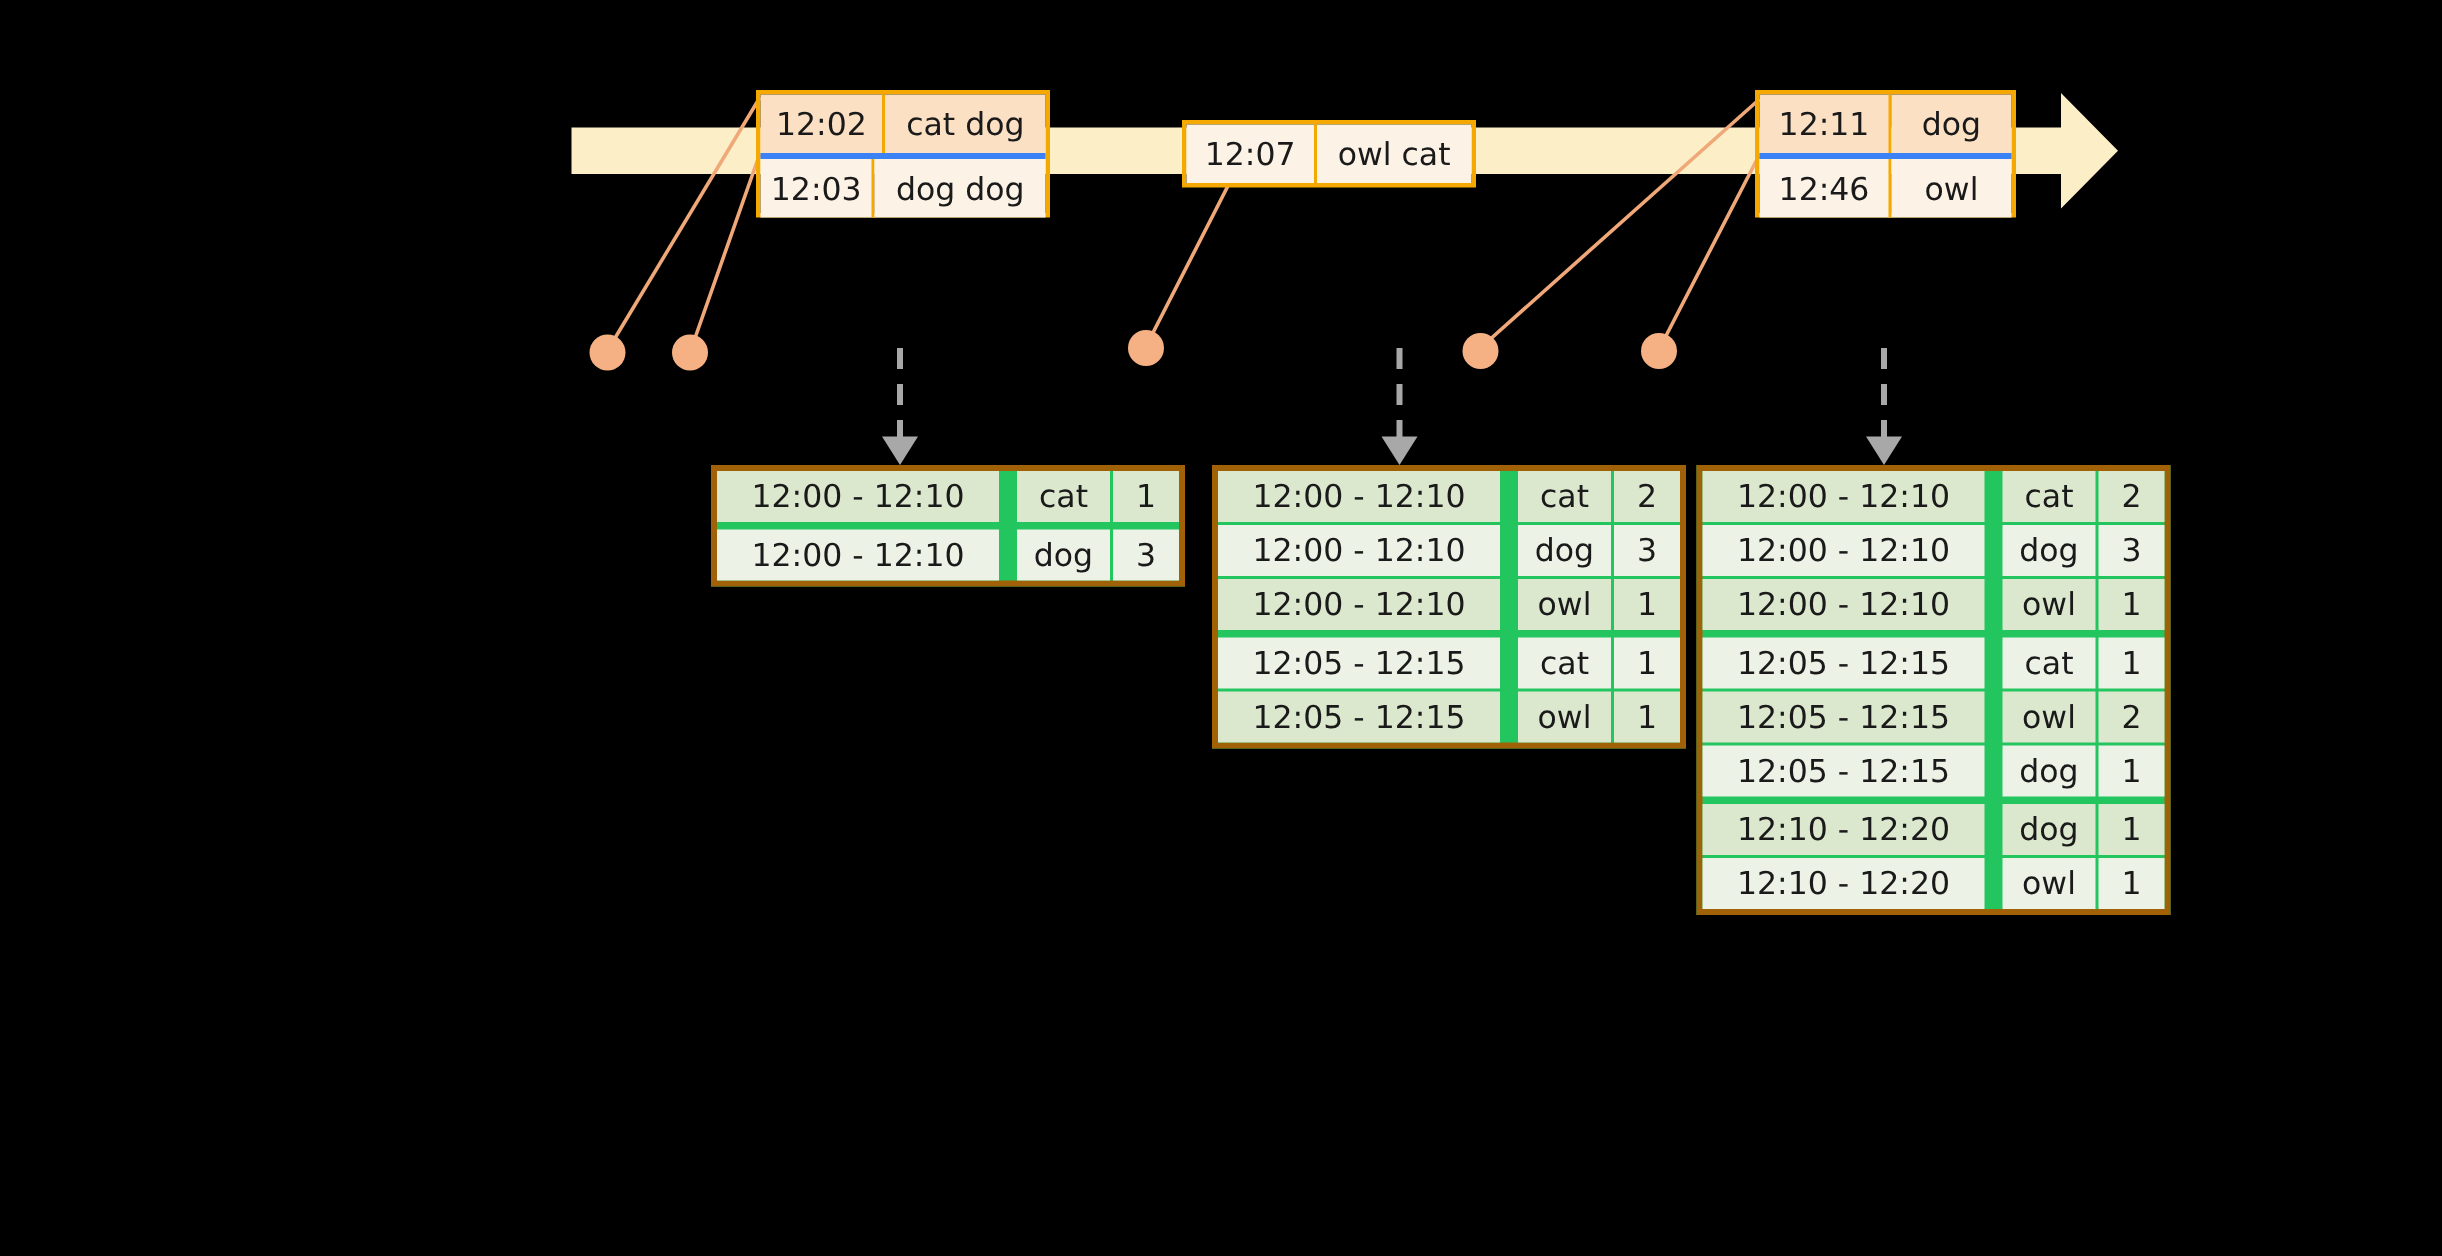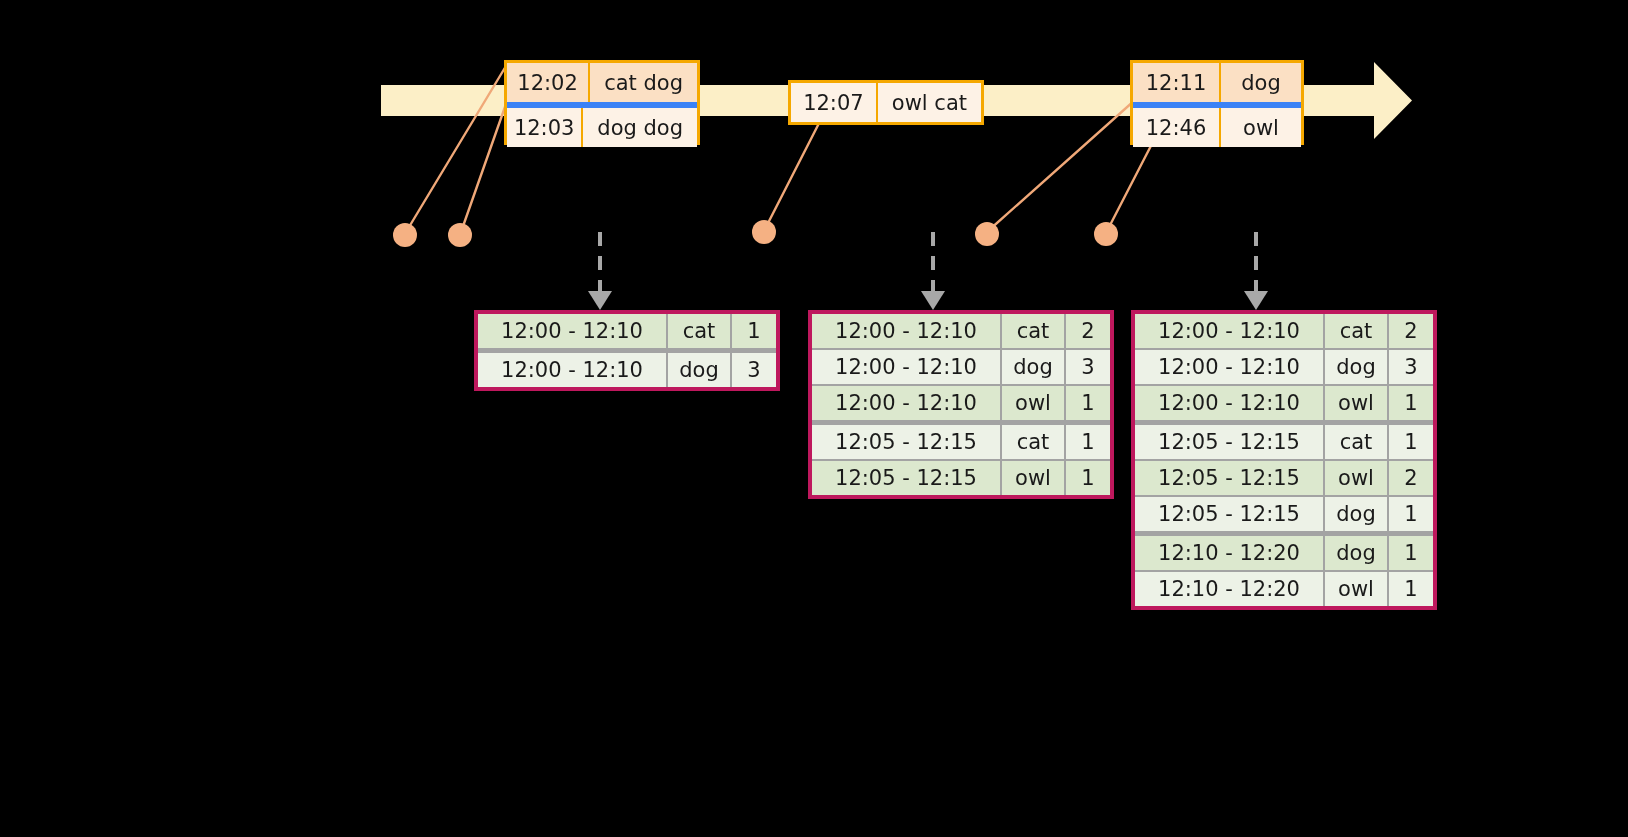--- a/index.html
+++ b/index.html
@@ -29,21 +29,21 @@
     box-sizing: border-box;
     display: flex;
     flex-direction: column;
   }
   .event-row {
     display: flex;
     flex-direction: row;
     flex: 1 1 auto;
   }
   .event-row + .event-row {
-    border-top: 6px solid #3b82f6;
+    border-top: 4px solid #3b82f6;
   }
   .event-row.shade-dark .cell { background: #FBE0C4; }
   .event-row.shade-light .cell { background: #FDF2E6; }
   .event-cell-time {
     width: 88px;
     border-right: 2px solid #F5A800;
   }
   .cell {
     display: flex;
     align-items: center;
@@ -55,46 +55,46 @@
     white-space: nowrap;
   }
   .event-cell-words {
     flex: 1 1 auto;
     padding: 0 14px;
   }
 
   
   .agg-table {
     position: absolute;
-    border: 4px solid #be185d;
+    border: 4px solid #a16207;
     box-sizing: border-box;
     display: flex;
     flex-direction: column;
-    background: #a3a3a3;
+    background: #22c55e;
   }
   .agg-row {
     display: flex;
     flex-direction: row;
   }
   .agg-row + .agg-row { margin-top: 2px; }
   .agg-row.group-end { margin-bottom: 3px; }
   .agg-cell {
     color: #1a1a1a;
     font-size: 21px;
     height: 34px;
     display: flex;
     align-items: center;
     justify-content: center;
     box-sizing: border-box;
     white-space: nowrap;
   }
   .agg-row.shade-dark .agg-cell { background: #DCE8CE; }
   .agg-row.shade-light .agg-cell { background: #EDF2E7; }
   .agg-cell-window { width: 188px; }
-  .agg-cell-word   { width: 62px;  margin-left: 2px; }
+  .agg-cell-word   { width: 62px;  margin-left: 12px; }
   .agg-cell-count  { width: 44px;  margin-left: 2px; }
 </style>
 </head>
 <body>
 
 <div id="stage">
 
   <svg id="svg-layer" viewBox="0 0 1628 837" xmlns="http://www.w3.org/2000/svg">
 
     <g>
@@ -140,21 +140,21 @@
     </div>
   </div>
 
   <div class="event-box" style="left:788px; top:80px; width:196px; height:45px;">
     <div class="event-row shade-light">
       <div class="cell event-cell-time">12:07</div>
       <div class="cell event-cell-words">owl cat</div>
     </div>
   </div>
 
-  <div class="event-box" style="left:1130px; top:60px; width:174px; height:85px;">
+  <div class="event-box" style="left:1170px; top:60px; width:174px; height:85px;">
     <div class="event-row shade-dark">
       <div class="cell event-cell-time">12:11</div>
       <div class="cell event-cell-words">dog</div>
     </div>
     <div class="event-row shade-light">
       <div class="cell event-cell-time">12:46</div>
       <div class="cell event-cell-words">owl</div>
     </div>
   </div>
 

